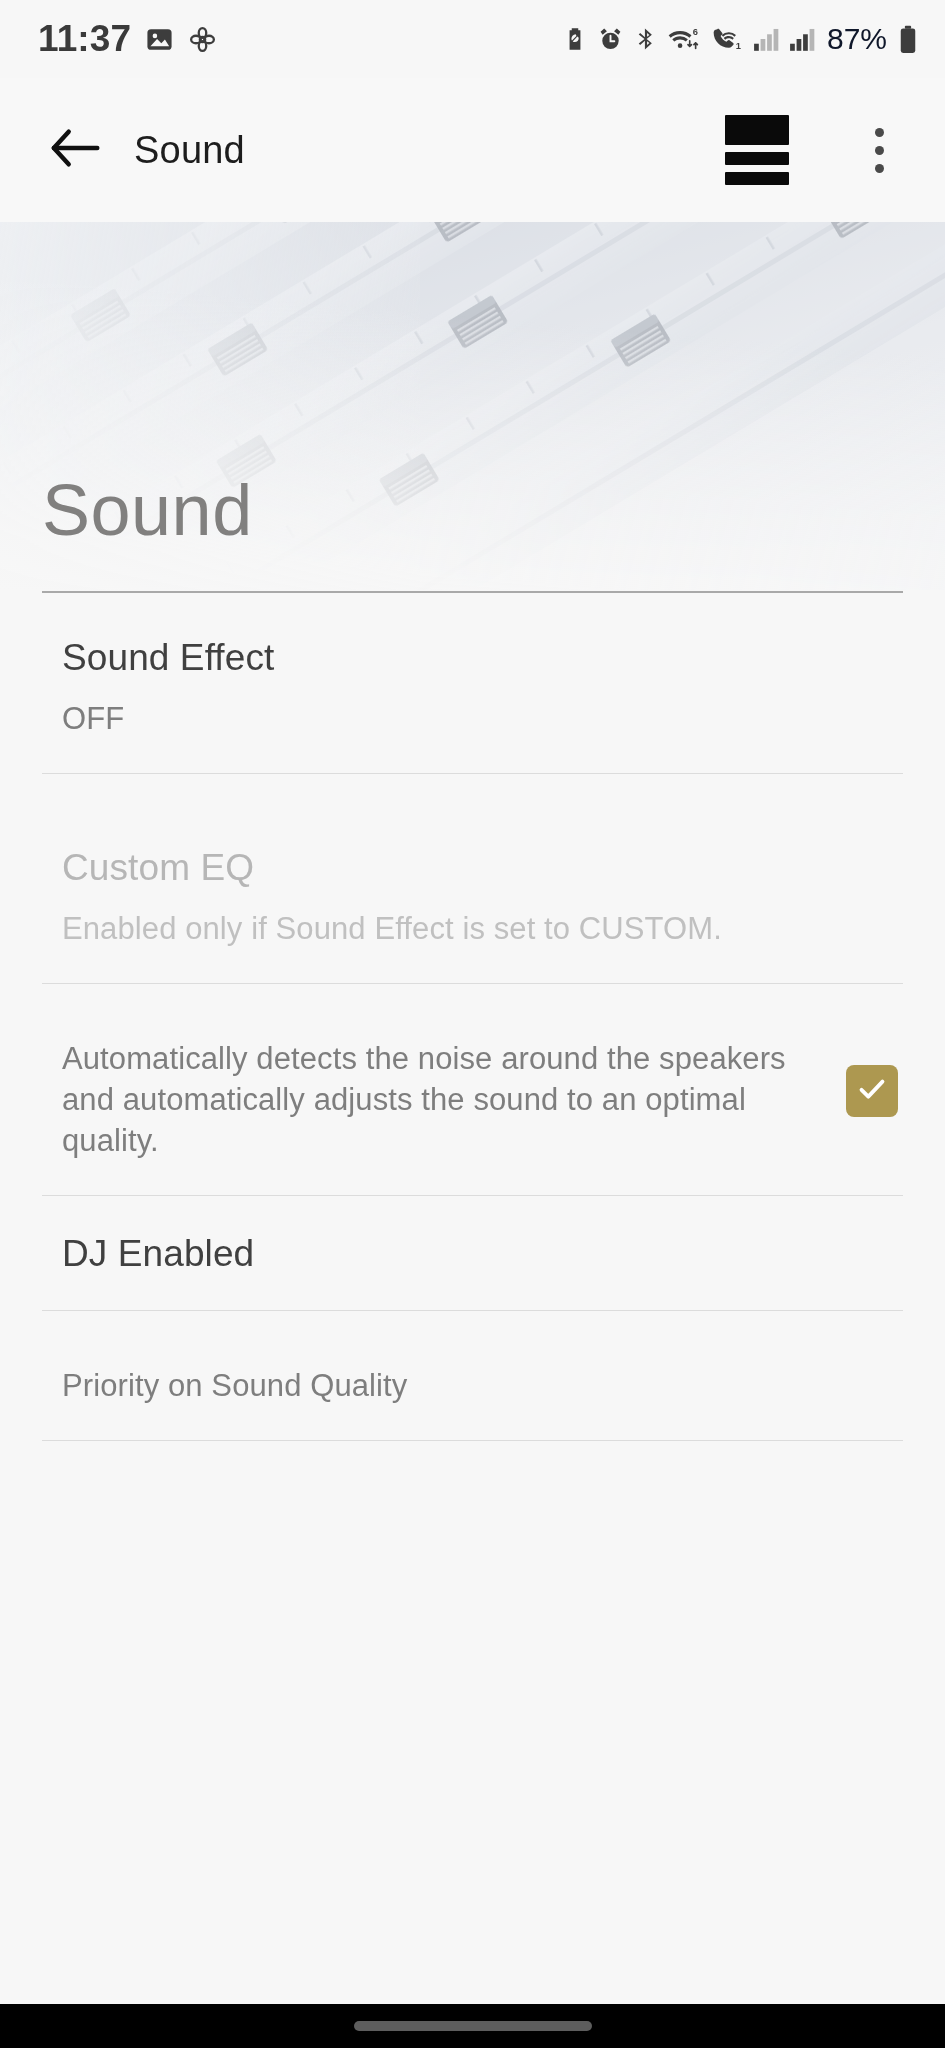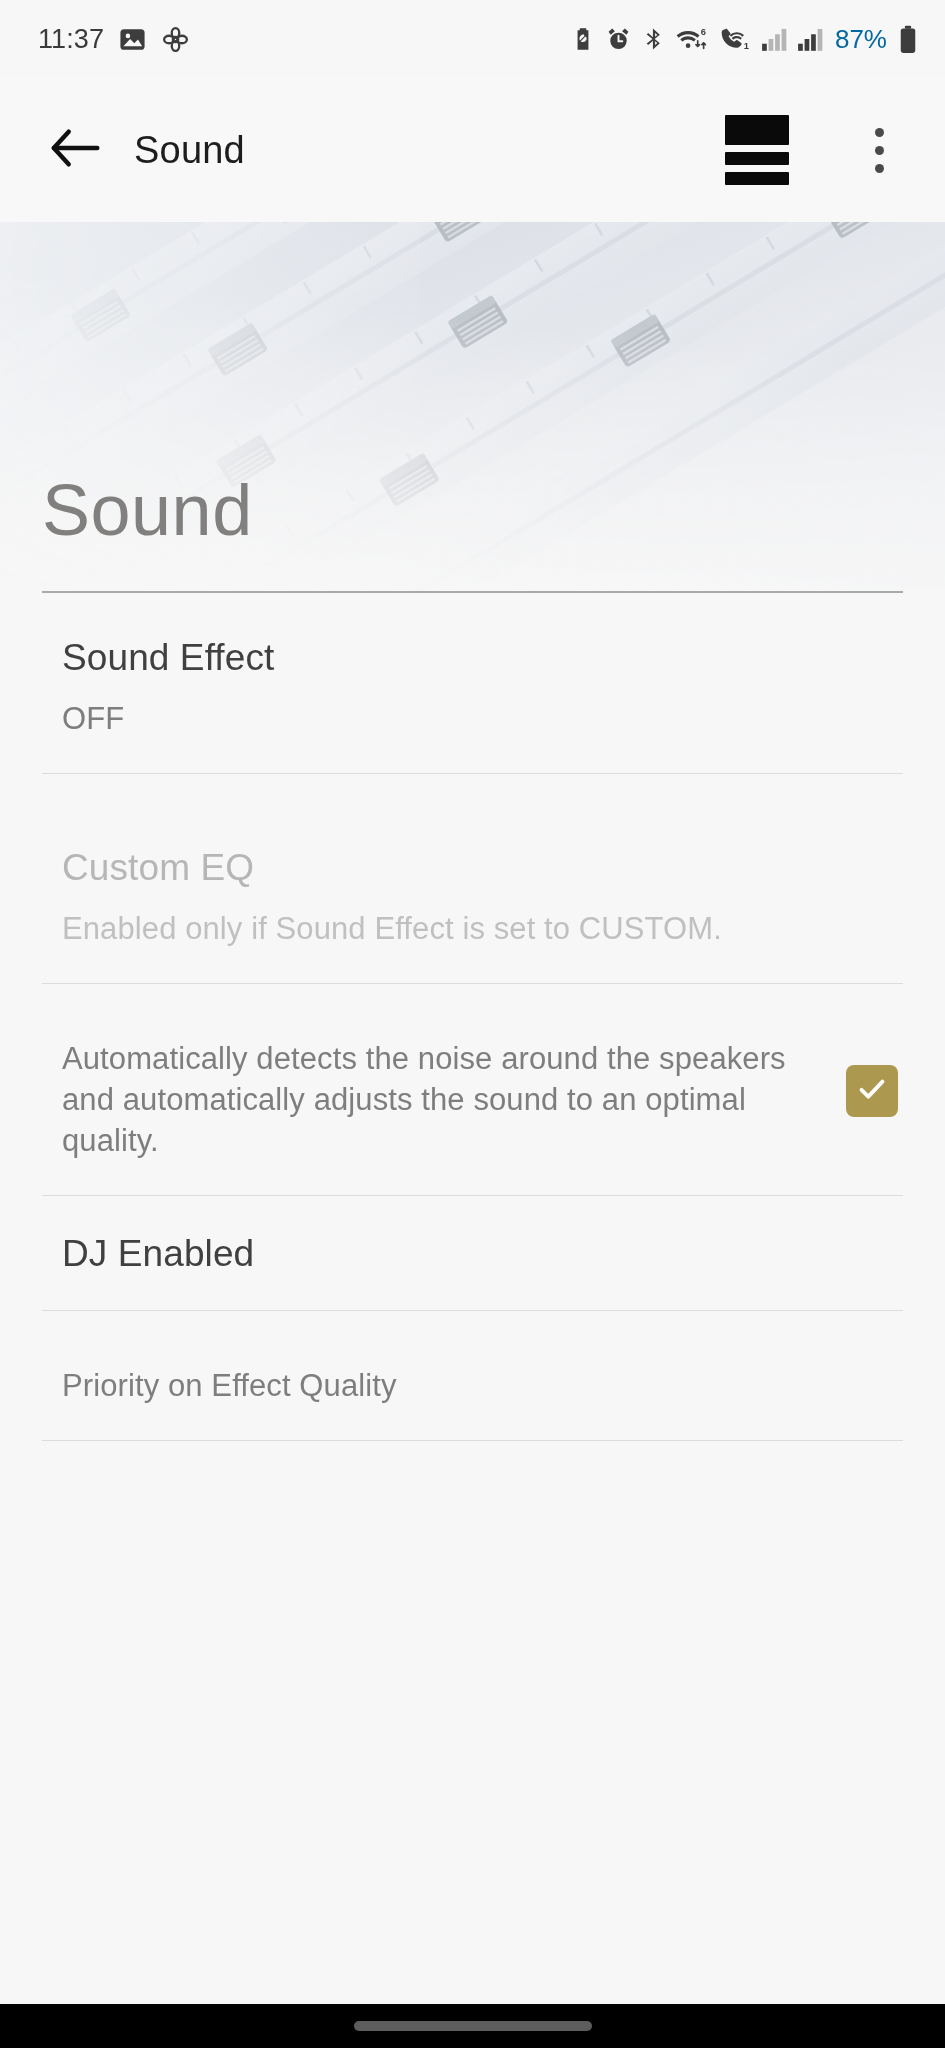--- a/index.html
+++ b/index.html
@@ -13,24 +13,24 @@
   .phone { position:relative; width:945px; height:2048px; background:#f7f7f7; overflow:hidden; }
 
   
   .statusbar {
     position:absolute; left:0; top:0; width:945px; height:78px;
     background:#f7f7f7;
     display:flex; align-items:center; justify-content:space-between;
     padding:0 26px 0 38px;
   }
   .sb-left { display:flex; align-items:center; gap:14px; }
-  .sb-clock { font-size:27px; color:#3a3a3a; letter-spacing:0.1px; font-weight:400; }
+  .sb-clock { font-size:37px; color:#3a3a3a; letter-spacing:0.1px; font-weight:700; }
   .sb-right { display:flex; align-items:center; gap:9px; }
   .sb-icon { display:flex; align-items:center; justify-content:center; color:#3d3d3d; }
-  .sb-pct { font-size:26px; color:#0369a1; margin-left:2px; margin-right:1px; }
+  .sb-pct { font-size:30px; color:#0f172a; margin-left:2px; margin-right:1px; }
 
   
   .appbar {
     position:absolute; left:0; top:78px; width:945px; height:144px;
     background:#f8f8f8;
     display:flex; align-items:center;
   }
   .back-btn { width:62px; height:62px; margin-left:44px; display:flex; align-items:center; justify-content:center; }
   .appbar-title { font-size:38px; color:#1d1d1d; margin-left:28px; font-weight:400; letter-spacing:0.2px; }
   .appbar-spacer { flex:1; }
@@ -363,21 +363,21 @@
 
     <div class="row">
       <div class="row-text">
         <div class="row-title">DJ Enabled</div>
       </div>
     </div>
     <div class="divider"></div>
 
     <div class="row">
       <div class="row-text">
-        <div class="row-sub">Priority on Effect Quality</div>
+        <div class="row-sub">Priority on Sound Quality</div>
       </div>
     </div>
     <div class="divider"></div>
 
   </div>
 
   <div class="navbar">
     <div class="nav-pill"></div>
   </div>
 

